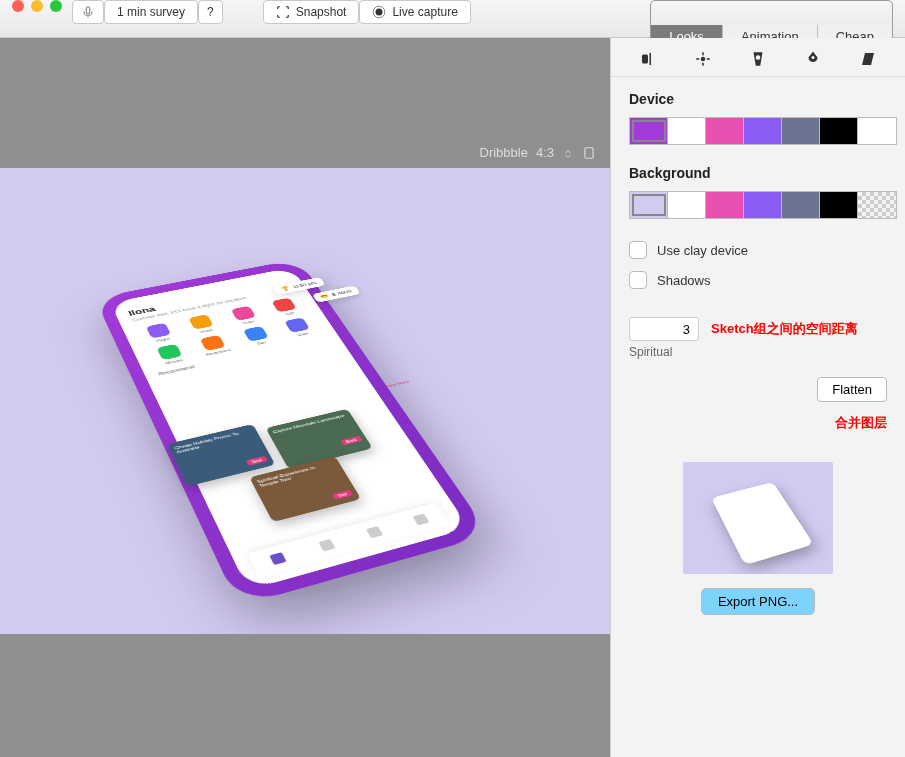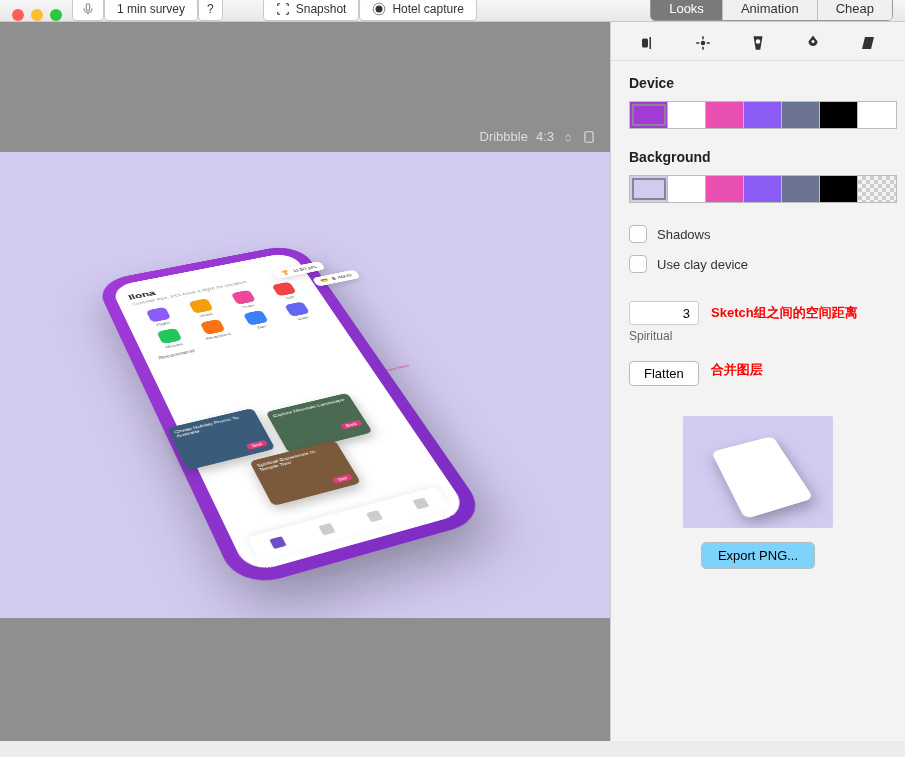--- a/index.html
+++ b/index.html
@@ -1,27 +1,27 @@
 <!DOCTYPE html>
 <html><head>
   <meta charset="utf-8">
   <style>
     * { margin: 0; padding: 0; box-sizing: border-box; }
     body { font-family: -apple-system, BlinkMacSystemFont, "Segoe UI", sans-serif; background: #ececec; width: 905px; height: 757px; position: relative; overflow: hidden; }
     
     
-    .titlebar { height: 22px; background: linear-gradient(#f6f6f6,#e8e8e8); border-bottom: 1px solid #c8c8c8; display: flex; align-items: flex-end; padding: 0 12px; }
+    .titlebar { height: 38px; background: linear-gradient(#f6f6f6,#e8e8e8); border-bottom: 1px solid #c8c8c8; display: flex; align-items: flex-start; padding: 0 12px; }
     .traffic { display: flex; gap: 7px; margin-right: 10px; }
     .dot { width: 12px; height: 12px; border-radius: 50%; }
     .dot.r{background:#ff5f57}.dot.y{background:#febc2e}.dot.g{background:#28c840}
     .tb-btn { height: 24px; padding: 0 12px; background: #fff; border: 1px solid #c8c8c8; border-radius: 4px; font-size: 12px; color:#333; display:inline-flex; align-items:center; gap:6px; cursor:pointer;}
     .tb-btn.icon-only{padding:0 8px;}
     .tb-btn .ico{width:14px;height:14px;}
     .seg{display:flex;border:1px solid #9a9a9a;border-radius:5px;overflow:hidden;}
-    .seg .seg-item{padding:4px 18px;font-size:13px;background:#f0f0f0;border-right:1px solid #c0c0c0;cursor:pointer;color:#333;}
+    .seg .seg-item{padding:4px 18px;font-size:13px;background:#f0f0f0;border-right:1px solid #c0c0c0;cursor:pointer;color:#333;margin-top:24px;}
     .seg .seg-item:last-child{border-right:none;}
     .seg .seg-item.active{background:#7a7a7a;color:#fff;}
 
     
     .main { display:flex; height: calc(100% - 38px); }
     .canvas-area{ flex:1; position:relative; background:#8f8f8f; display:flex; flex-direction:column;}
     .canvas-label{ text-align:right; padding:6px 14px 4px 0; color:#ddd; font-size:13px; display:flex; justify-content:flex-end; align-items:center; gap:8px; height:130px; align-items:flex-end; padding-bottom:8px;margin-left:7px;}
     .canvas{ flex:0 0 466px; background:#d3caf1; position:relative; overflow:hidden;}
     .canvas-bottom{flex:1;background:#8f8f8f;}
 
@@ -50,21 +50,21 @@
     .section h4{font-size:14px;font-weight:600;margin-bottom:10px;color:#222;}
     .swatches{display:flex;border:1px solid #bbb;width:fit-content;}
     .sw{width:38px;height:26px;border-right:1px solid #bbb;cursor:pointer;}
     .sw:last-child{border-right:none;}
     .sw.selected{outline:2px solid #888;outline-offset:-4px;}
     .chk-row{display:flex;align-items:center;gap:10px;padding:6px 18px;}
     .chk{width:18px;height:18px;border:1px solid #bbb;border-radius:4px;background:#fff;}
     .num-input{width:70px;height:24px;border:1px solid #ccc;border-radius:3px;text-align:right;padding:0 8px;background:#fff;font-size:13px;}
     .annot{color:#f00;font-weight:600;font-size:13px;}
     .small-label{font-size:12px;color:#666;margin-top:4px;}
-    .flatten-row{display:flex;align-items:flex-start;gap:12px;padding:12px 18px;}
+    .flatten-row{display:flex;align-items:flex-end;gap:12px;padding:12px 18px;flex-direction:column;}
     .flatten-btn{padding:4px 14px;border:1px solid #bbb;border-radius:4px;background:#fff;font-size:13px;cursor:pointer;}
     .hint{padding:4px 18px 14px;font-size:11px;color:#aaa;line-height:1.4;border-bottom:1px solid #ddd;}
     .preview{padding:18px;display:flex;flex-direction:column;align-items:center;gap:14px;}
     .preview-img{width:150px;height:112px;background:#d3caf1;border-radius:2px;position:relative;overflow:hidden;}
     .preview-img .mini{position:absolute;left:42px;top:8px;width:70px;height:100px;background:#fff;border-radius:8px;transform:perspective(500px) rotateX(46deg) rotateZ(-22deg);box-shadow:0 8px 16px rgba(0,0,0,.3);}
     .export-btn{padding:5px 16px;border:1px solid #bbb;border-radius:5px;background:#7dd3fc;font-size:13px;cursor:pointer;}
     .checker{background-image:linear-gradient(45deg,#ccc 25%,transparent 25%),linear-gradient(-45deg,#ccc 25%,transparent 25%),linear-gradient(45deg,transparent 75%,#ccc 75%),linear-gradient(-45deg,transparent 75%,#ccc 75%);background-size:8px 8px;background-position:0 0,0 4px,4px -4px,-4px 0;}
   </style>
 </head>
 <body>
@@ -88,21 +88,21 @@
       <svg class="ico" viewBox="0 0 24 24" fill="none" stroke="#333" stroke-width="2">
         <path d="M3 3h4M3 3v4M21 3h-4M21 3v4M3 21h4M3 21v-4M21 21h-4M21 21v-4"></path>
       </svg>
       <span>Snapshot</span>
     </button>
   <button class="tb-btn">
       <svg class="ico" viewBox="0 0 24 24">
         <circle cx="12" cy="12" r="6" fill="#333"></circle>
         <circle cx="12" cy="12" r="10" fill="none" stroke="#333" stroke-width="1"></circle>
       </svg>
-      <span>Hotel capture</span>
+      <span>Live capture</span>
     </button>
   <div style="flex:1"></div>
   <div class="seg">
     <div class="seg-item active">Looks</div>
     <div class="seg-item">Animation</div>
     <div class="seg-item">Cheap</div>
   </div>
 </div>
 
 <div class="main">
@@ -241,25 +241,25 @@
           <div class="sw" style="background: rgb(139, 92, 246);"></div>
           <div class="sw" style="background: rgb(107, 116, 144);"></div>
           <div class="sw" style="background: rgb(0, 0, 0);"></div>
           <div class="sw checker"></div>
         </div>
     </div>
 
     <div style="height:10px"></div>
     <div class="chk-row">
       <div class="chk"></div>
-      <span>Shadows</span>
+      <span>Use clay device</span>
     </div>
     <div class="chk-row">
       <div class="chk"></div>
-      <span>Use clay device</span>
+      <span>Shadows</span>
     </div>
 
     <div class="section">
       <div style="display:flex;align-items:center;gap:12px;margin-top:8px">
         <input class="num-input" value="3" style="">
         <span class="annot">Sketch组之间的空间距离</span>
       </div>
       <div class="small-label">Spiritual</div>
     </div>
 

